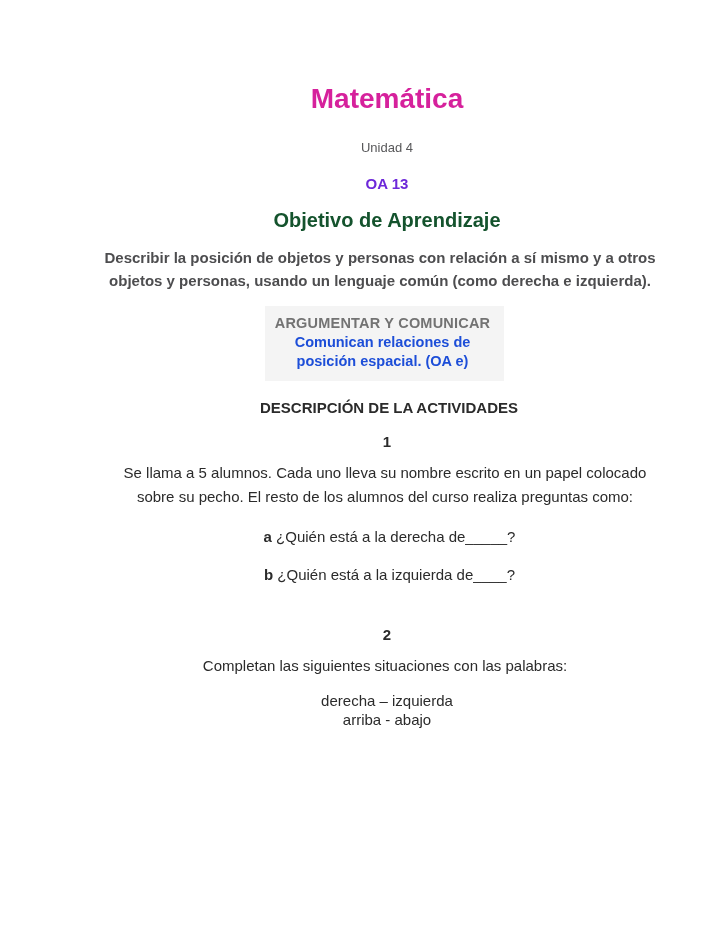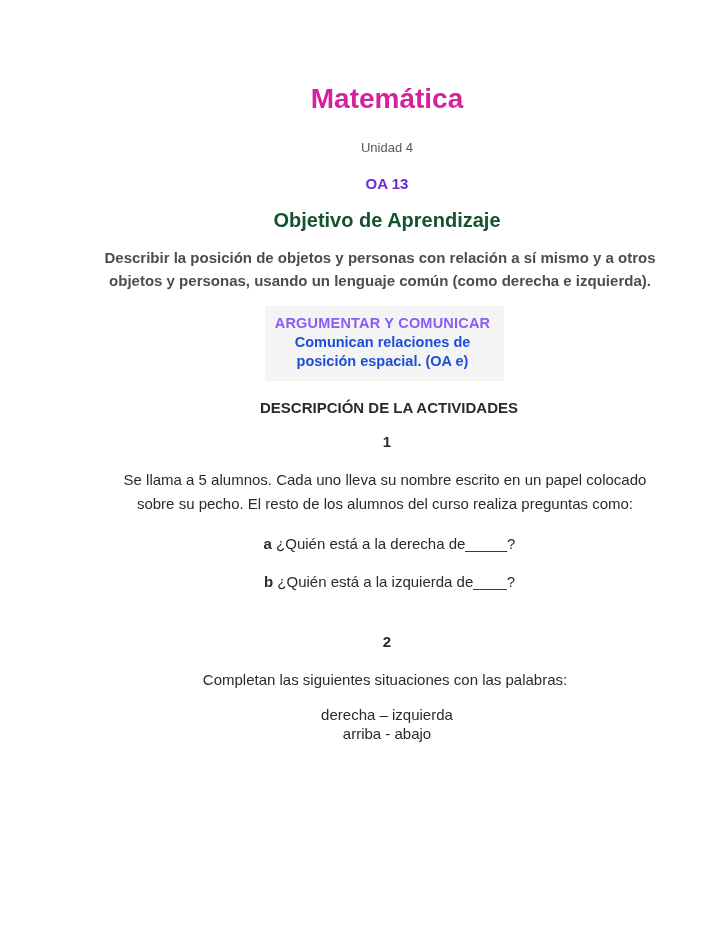--- a/index.html
+++ b/index.html
@@ -64,21 +64,21 @@
   .callout {
     margin: 14px 0 0 -5px;
     background: #f4f4f4;
     display: inline-block;
     padding: 8px 14px 10px 10px;
     min-width: 196px;
   }
   .callout .callout-title {
     font-size: 14.5px;
     font-weight: bold;
-    color: #8b5cf6;
+    color: #737373;
     line-height: 19px;
     letter-spacing: 0.2px;
   }
   .callout .callout-line {
     font-size: 14.5px;
     color: #1d4ed8;
     line-height: 19px;
     font-weight: bold;
   }
   .h-activities {
@@ -87,21 +87,21 @@
     font-weight: bold;
     color: #2b2b2b;
   }
   .num-label {
     margin: 17px 0 0 0;
     font-size: 15px;
     font-weight: bold;
     color: #2b2b2b;
   }
   .body-par {
-    margin: 18px 0 0 0;
+    margin: 11px 0 0 0;
     font-size: 15px;
     color: #2b2b2b;
     line-height: 24px;
     max-width: 570px;
   }
   .question {
     margin: 18px 0 0 5px;
     font-size: 15px;
     color: #2b2b2b;
     line-height: 20px;

